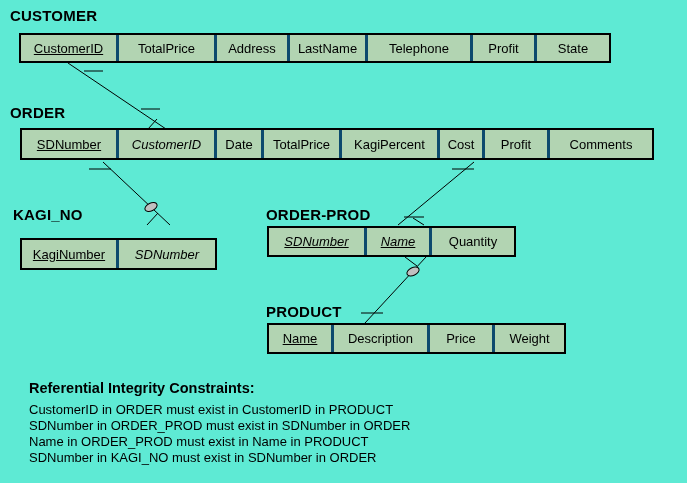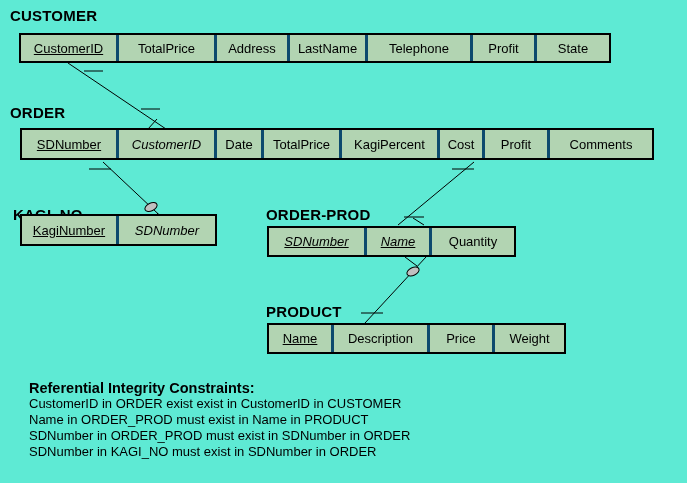--- a/index.html
+++ b/index.html
@@ -48,20 +48,21 @@
     pointer-events:none;
   }
   #constraints{
     position:absolute;
     left:29px;top:380px;
     color:#000;
   }
   .constraints-heading{
     font-weight:bold;
     font-size:14.5px;
+    margin-bottom:6px;
   }
   .constraint-line{
     font-size:13px;
     line-height:16px;
     white-space:nowrap;
   }
 </style>
 </head>
 <body>
 
@@ -111,21 +112,21 @@
     <div class="cell fk" style="width:98px">CustomerID</div>
     <div class="cell" style="width:47px">Date</div>
     <div class="cell" style="width:78px">TotalPrice</div>
     <div class="cell" style="width:98px">KagiPercent</div>
     <div class="cell" style="width:45px">Cost</div>
     <div class="cell" style="width:65px">Profit</div>
     <div class="cell" style="width:102px">Comments</div>
   </div>
 
   <div class="entity-title" style="left:13px;top:206px">KAGI_NO</div>
-  <div class="erow" style="left:20px;top:214px;height:32px">
+  <div class="erow" style="left:20px;top:238px;height:32px">
     <div class="cell pk" style="width:97px">KagiNumber</div>
     <div class="cell fk" style="width:96px">SDNumber</div>
   </div>
 
   <div class="entity-title" style="left:266px;top:206px">ORDER-PROD</div>
   <div class="erow" style="left:267px;top:226px;height:31px">
     <div class="cell pkfk" style="width:98px">SDNumber</div>
     <div class="cell pkfk" style="width:65px">Name</div>
     <div class="cell" style="width:82px">Quantity</div>
   </div>
@@ -133,19 +134,19 @@
   <div class="entity-title" style="left:266px;top:303px">PRODUCT</div>
   <div class="erow" style="left:267px;top:323px;height:31px">
     <div class="cell pk" style="width:65px">Name</div>
     <div class="cell" style="width:96px">Description</div>
     <div class="cell" style="width:65px">Price</div>
     <div class="cell" style="width:69px">Weight</div>
   </div>
 
   <div id="constraints">
     <div class="constraints-heading">Referential Integrity Constraints:</div>
-    <div class="constraint-line">CustomerID in ORDER exist exist in CustomerID in CUSTOMER</div>
+    <div class="constraint-line">CustomerID in ORDER must exist in CustomerID in PRODUCT</div>
+    <div class="constraint-line">SDNumber in ORDER_PROD must exist in SDNumber in ORDER</div>
     <div class="constraint-line">Name in ORDER_PROD must exist in Name in PRODUCT</div>
-    <div class="constraint-line">SDNumber in ORDER_PROD must exist in SDNumber in ORDER</div>
     <div class="constraint-line">SDNumber in KAGI_NO must exist in SDNumber in ORDER</div>
   </div>
 
 </div>
 
 </body></html>

